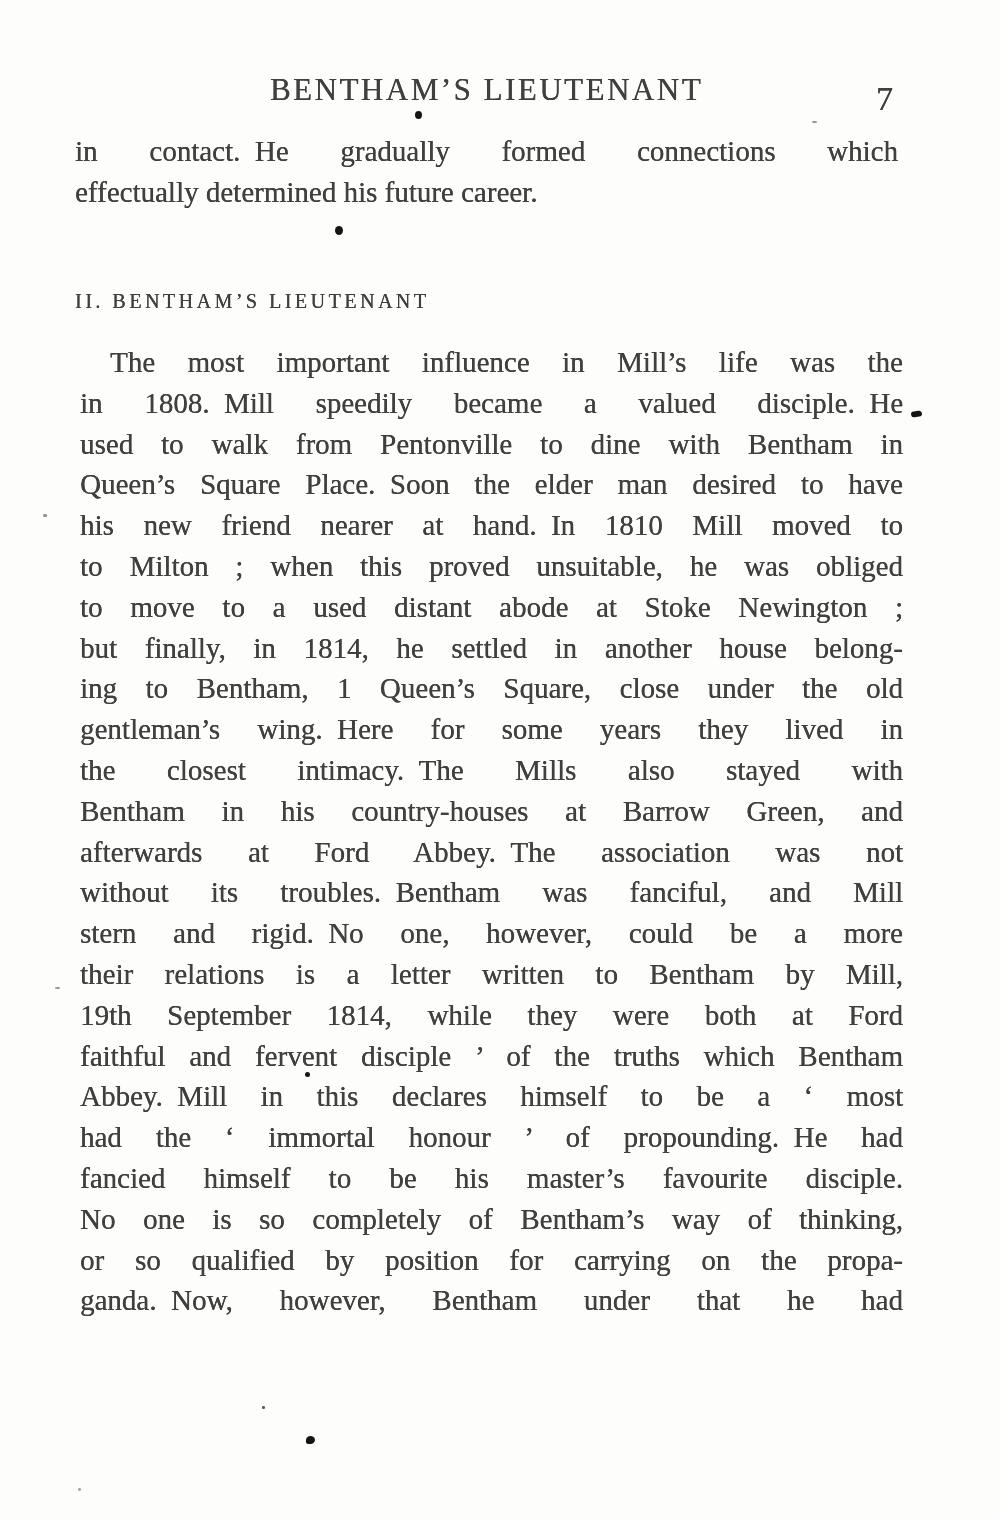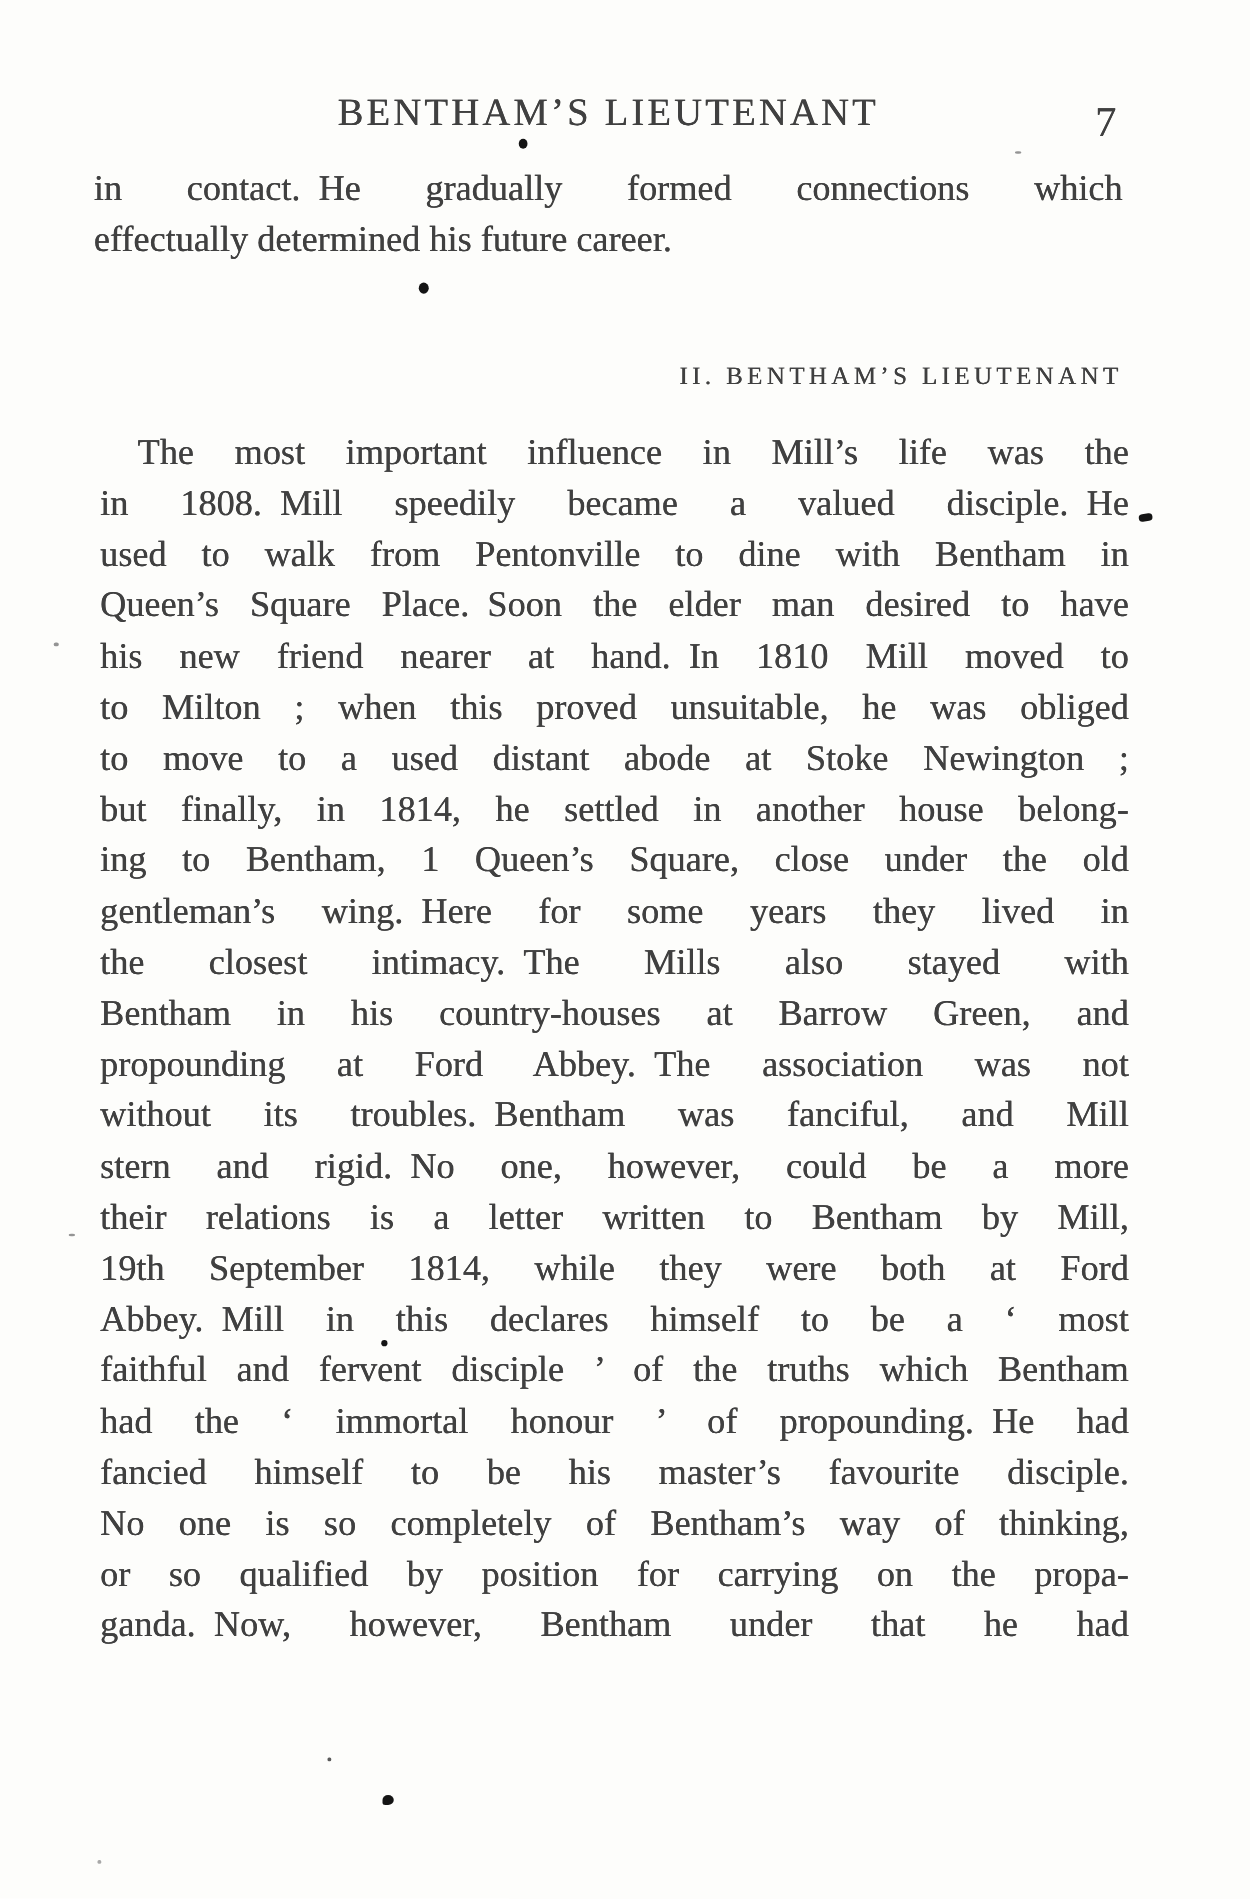--- a/index.html
+++ b/index.html
@@ -41,21 +41,21 @@
     top: 131px;
     width: 823px;
     font-size: 29px;
     line-height: 40.8px;
   }
   .section-heading {
     position: absolute;
     left: 75px;
     top: 290px;
     width: 823px;
-    text-align: right;
+    text-align: left;
     font-size: 20px;
     letter-spacing: 3.5px;
     white-space: nowrap;
   }
   .body-par {
     position: absolute;
     left: 80px;
     top: 342px;
     width: 823px;
     font-size: 29px;
@@ -104,27 +104,27 @@
     <div class="jline">used to walk from Pentonville to dine with Bentham in</div>
     <div class="jline">Queen’s Square Place. Soon the elder man desired to have</div>
     <div class="jline">his new friend nearer at hand. In 1810 Mill moved to</div>
     <div class="jline">to Milton ; when this proved unsuitable, he was obliged</div>
     <div class="jline">to move to a used distant abode at Stoke Newington ;</div>
     <div class="jline">but finally, in 1814, he settled in another house belong-</div>
     <div class="jline">ing to Bentham, 1 Queen’s Square, close under the old</div>
     <div class="jline">gentleman’s wing. Here for some years they lived in</div>
     <div class="jline">the closest intimacy. The Mills also stayed with</div>
     <div class="jline">Bentham in his country-houses at Barrow Green, and</div>
-    <div class="jline">propounding at Ford Abbey. The association was not</div>
+    <div class="jline">afterwards at Ford Abbey. The association was not</div>
     <div class="jline">without its troubles. Bentham was fanciful, and Mill</div>
     <div class="jline">stern and rigid. No one, however, could be a more</div>
     <div class="jline">their relations is a letter written to Bentham by Mill,</div>
     <div class="jline">19th September 1814, while they were both at Ford</div>
+    <div class="jline">faithful and fervent disciple ’ of the truths which Bentham</div>
     <div class="jline">Abbey. Mill in this declares himself to be a ‘ most</div>
-    <div class="jline">faithful and fervent disciple ’ of the truths which Bentham</div>
     <div class="jline">had the ‘ immortal honour ’ of propounding. He had</div>
     <div class="jline">fancied himself to be his master’s favourite disciple.</div>
     <div class="jline">No one is so completely of Bentham’s way of thinking,</div>
     <div class="jline">or so qualified by position for carrying on the propa-</div>
     <div class="jline">ganda. Now, however, Bentham under that he had</div>
   </div>
 
   <div class="spot" style="left:415px; top:111px; width:7px;  height:8px;"></div>
   <div class="spot" style="left:335px; top:226px; width:8px;  height:9px;"></div>
   <div class="spot" style="left:911px; top:411px; width:11px; height:6px; border-radius:3px; transform:rotate(-8deg);"></div>

